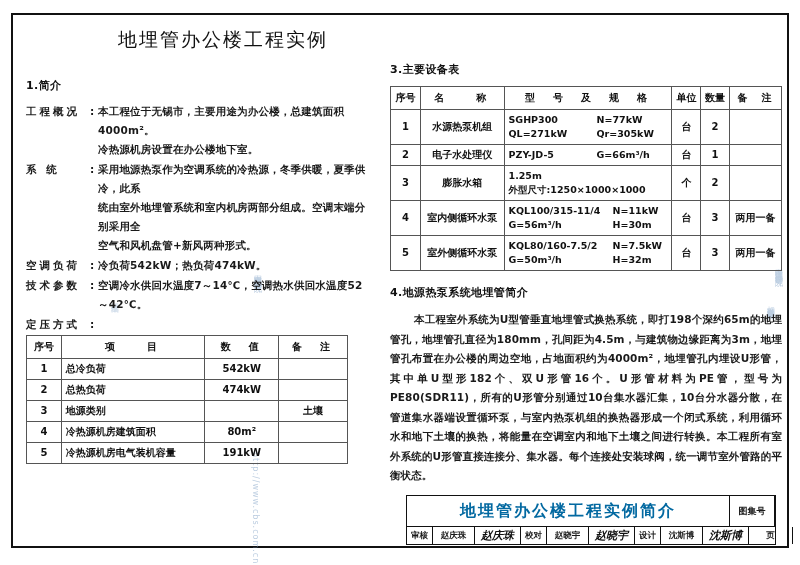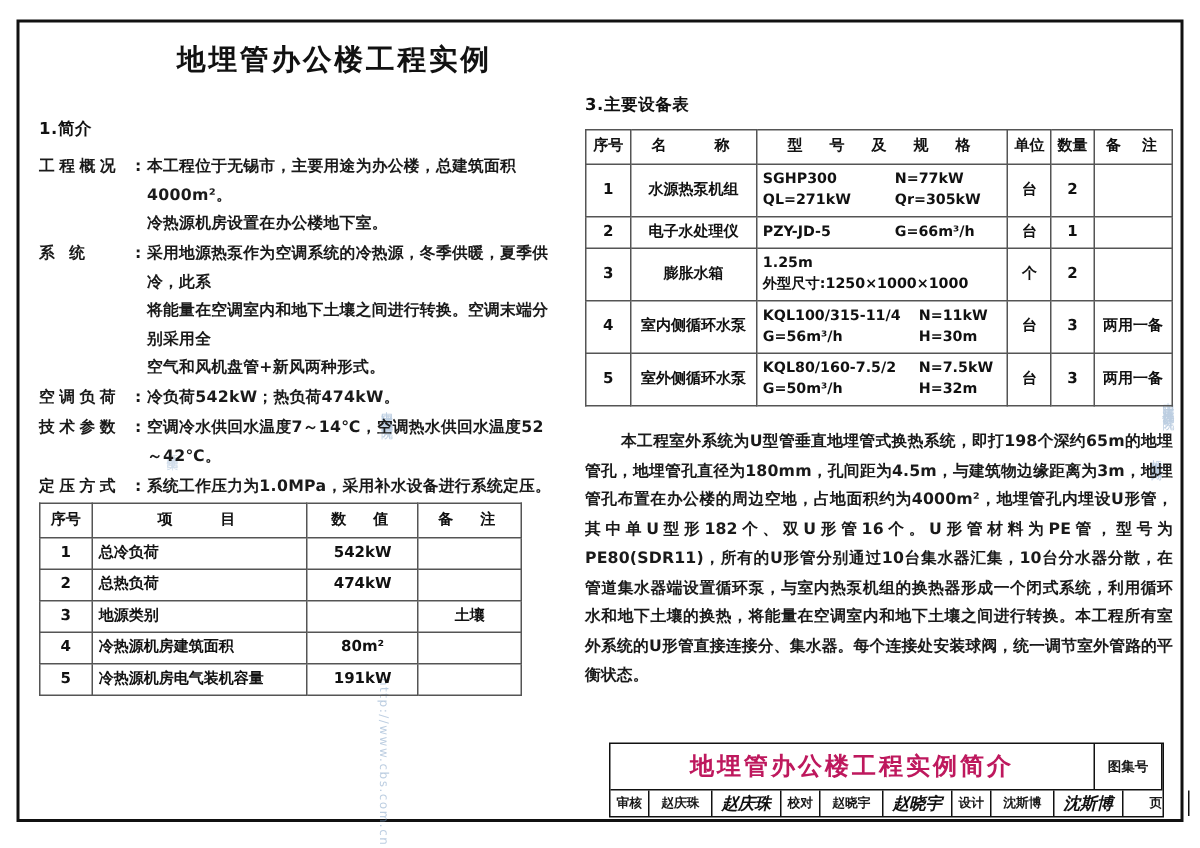--- a/index.html
+++ b/index.html
@@ -45,21 +45,21 @@
   .wm-c { left: 772px; top: 262px; }
   .wm-d { left: 764px; top: 300px; }
   .wm-e { left: 108px; top: 296px; opacity:.35; }
 
   
   #doc-title {
     position: absolute;
     left: 118px;
     top: 27px;
     font-size: 19px;
-    font-weight: 700;
+    font-weight: 400;
     letter-spacing: 2px;
     color: #111;
     font-family: "DejaVu Sans", "Liberation Sans", sans-serif;
   }
 
   
   #left-col  { position: absolute; left: 26px;  top: 78px; width: 344px; }
   #right-col { position: absolute; left: 390px; top: 62px; width: 392px; }
 
   .sec-head {
@@ -151,21 +151,21 @@
     border: 1.8px solid #111;
     box-sizing: border-box;
     background: #fff;
   }
   #tb-upper { display: flex; height: 30px; }
   #tb-name {
     flex: 1 1 auto;
     display: flex; align-items: center; justify-content: center;
     font-size: 16px; font-weight: 700; letter-spacing: 2px;
     border-right: 1.5px solid #111;
-    color: #be185d;
+    color: #0369a1;
   }
   #tb-atlas-label {
     flex: 0 0 44px;
     display: flex; align-items: center; justify-content: center;
     font-size: 9px; font-weight: 700;
     border-right: 1.5px solid #111;
   }
   #tb-atlas-val {
     flex: 0 0 78px;
     display: flex; align-items: center; justify-content: center;
@@ -218,41 +218,40 @@
         <span class="cont">本工程位于无锡市，主要用途为办公楼，总建筑面积4000m²。</span>
         <span class="cont">冷热源机房设置在办公楼地下室。</span>
       </span>
     </div>
 
     <div class="def-row">
       <span class="def-term">系  统</span>
       <span class="def-colon">:</span>
       <span class="def-body">
         <span class="cont">采用地源热泵作为空调系统的冷热源，冬季供暖，夏季供冷，此系</span>
-        <span class="cont">将能量在空调室内和地下土壤之间进行转换。空调末端分别采用全</span>
+        <span class="cont">统由室外地埋管系统和室内机房两部分组成。空调末端分别采用全</span>
         <span class="cont">空气和风机盘管+新风两种形式。</span>
       </span>
     </div>
 
     <div class="def-row">
       <span class="def-term">空调负荷</span>
       <span class="def-colon">:</span>
       <span class="def-body">冷负荷542kW；热负荷474kW。</span>
     </div>
 
     <div class="def-row">
       <span class="def-term">技术参数</span>
       <span class="def-colon">:</span>
       <span class="def-body">空调冷水供回水温度7～14℃，空调热水供回水温度52～42℃。</span>
     </div>
 
     <div class="def-row">
       <span class="def-term">定压方式</span>
       <span class="def-colon">:</span>
-      <span class="def-body">系统工作压力为1.0MPa，采用补水设备进行系统定压。</span>
     </div>
 
   </div>
 
 
   <table class="grid" id="param-table">
     <thead>
       <tr>
         <th class="col-no tight">序号</th>
         <th class="col-item">项　　目</th>
@@ -390,20 +389,21 @@
         </td>
         <td class="c">台</td>
         <td class="c">3</td>
         <td class="c">两用一备</td>
       </tr>
 
     </tbody>
   </table>
 
   <div id="geo-section">
+    <div class="sec-head">4.地源热泵系统地埋管简介</div>
     <p id="geo-para">本工程室外系统为U型管垂直地埋管式换热系统，即打198个深约65m的地埋管孔，地埋管孔直径为180mm，孔间距为4.5m，与建筑物边缘距离为3m，地埋管孔布置在办公楼的周边空地，占地面积约为4000m²，地埋管孔内埋设U形管，其中单U型形182个、双U形管16个。U形管材料为PE管，型号为PE80(SDR11)，所有的U形管分别通过10台集水器汇集，10台分水器分散，在管道集水器端设置循环泵，与室内热泵机组的换热器形成一个闭式系统，利用循环水和地下土壤的换热，将能量在空调室内和地下土壤之间进行转换。本工程所有室外系统的U形管直接连接分、集水器。每个连接处安装球阀，统一调节室外管路的平衡状态。</p>
   </div>
 
 </div>
 
 <div id="title-block">
   <div id="tb-upper">
     <div id="tb-name">地埋管办公楼工程实例简介</div>
     <div id="tb-atlas-label">图集号</div>
   </div>

